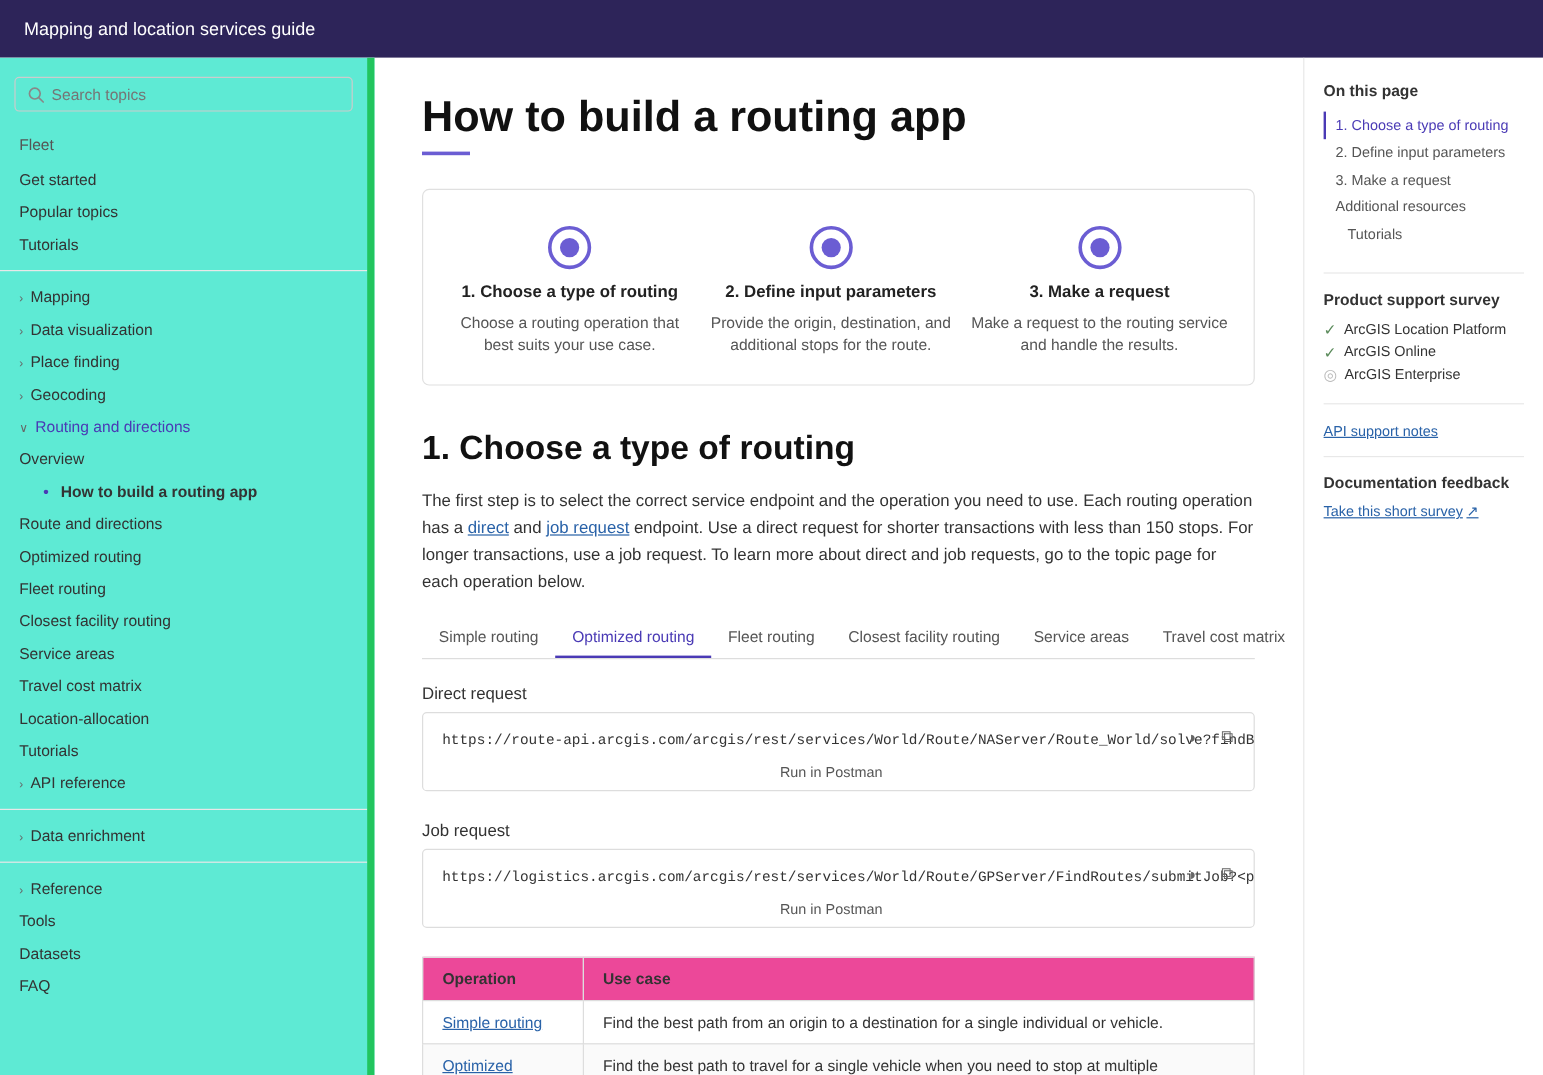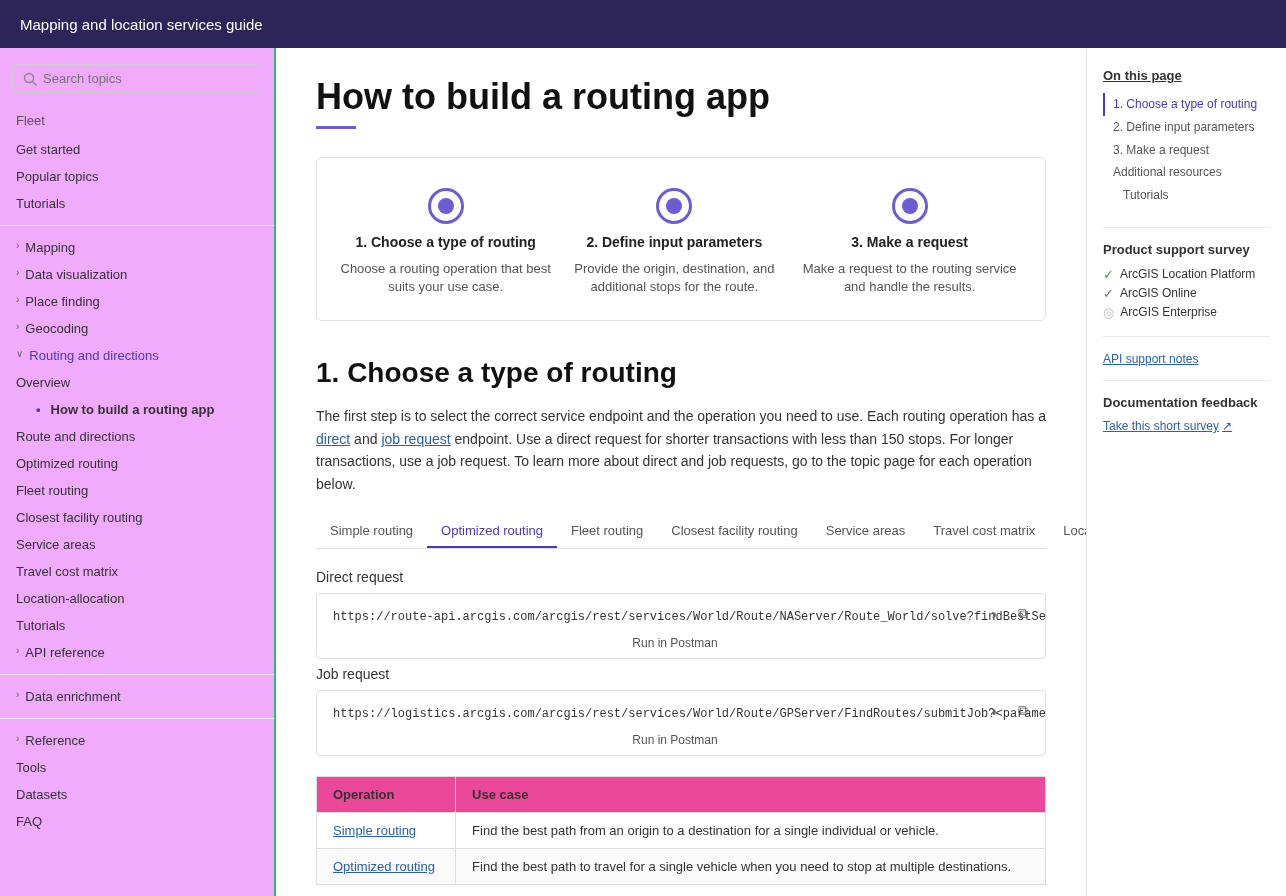--- a/index.html
+++ b/index.html
@@ -15,26 +15,26 @@
       align-items: center;
       flex-shrink: 0;
     }
     #top-nav span { font-size: 15px; font-weight: 400; }
 
     
     #layout { display: flex; flex: 1; overflow: hidden; }
 
     
     #sidebar {
-      width: 276px;
+      width: 312px;
       flex-shrink: 0;
-      border-right: 2px solid #22c55e;
+      border-right: 6px solid #22c55e;
       overflow-y: auto;
       padding: 16px 0;
-      background: #f0abfc;
+      background: #5eead4;
     }
 
     .search-box {
       margin: 0 12px 16px 12px;
       display: flex;
       align-items: center;
       border: 1px solid #ccc;
       border-radius: 4px;
       padding: 6px 10px;
       gap: 6px;
@@ -55,21 +55,21 @@
       color: #555;
       font-weight: 500;
     }
 
     .sidebar-item {
       padding: 6px 16px;
       font-size: 13px;
       color: #333;
       cursor: pointer;
       display: flex;
-      align-items: flex-start;
+      align-items: flex-end;
       gap: 6px;
     }
     .sidebar-item.active { color: #4a3ab5; font-weight: 500; }
     .sidebar-item.sub { }
     .sidebar-item.sub2 { padding-left: 36px; }
     .sidebar-item.sub2.active-item {
       color: #333;
       font-weight: 600;
     }
     .sidebar-item.sub2.active-item::before {
@@ -168,21 +168,21 @@
       border-bottom: 2px solid transparent;
       white-space: nowrap;
     }
     .tab.active {
       color: #4a3ab5;
       border-bottom: 2px solid #4a3ab5;
       font-weight: 500;
     }
 
     
-    .code-section { margin-bottom: 7px; }
+    .code-section { margin-bottom: 24px; }
     .code-label { font-size: 14px; font-weight: 500; color: #333; margin-bottom: 8px; }
     .code-block {
       border: 1px solid #ddd;
       border-radius: 4px;
       background: #fff;
       position: relative;
     }
     .code-block-toolbar {
       position: absolute;
       top: 8px;
@@ -247,21 +247,20 @@
       padding: 20px 16px;
       font-size: 13px;
       border-left: 1px solid #e8e8e8;
       overflow-y: auto;
     }
     .on-this-page-title {
       font-size: 13px;
       font-weight: 600;
       color: #333;
       margin-bottom: 10px;
-      text-decoration: underline;
     }
     .toc-list { list-style: none; padding: 0; margin-bottom: 20px; }
     .toc-item {
       padding: 3px 0 3px 8px;
       font-size: 12px;
       color: #555;
       border-left: 2px solid transparent;
       cursor: pointer;
       line-height: 1.4;
     }

